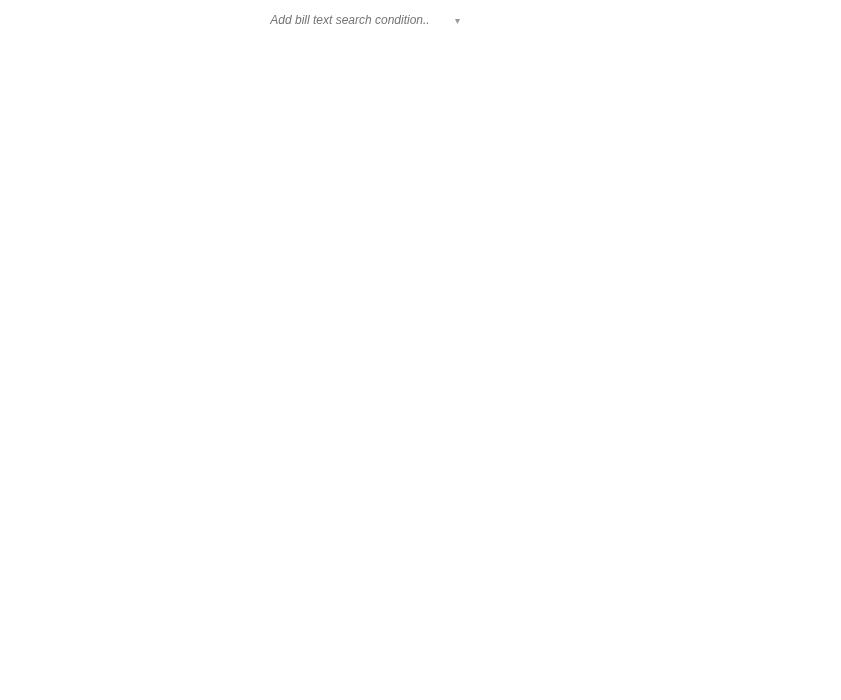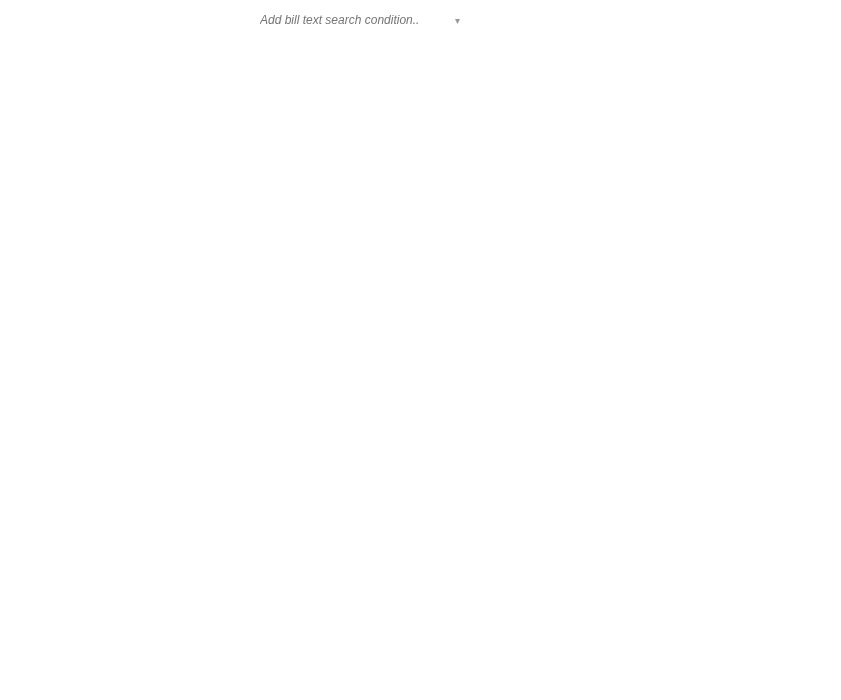--- a/index.html
+++ b/index.html
@@ -25,20 +25,21 @@
   align-items: center;
   padding-bottom: 4px;
 }
 .top-search input {
   border: none;
   outline: none;
   font-size: 12px;
   color: #999;
   width: 180px;
   font-style: italic;
+  text-align: center;
 }
 .top-search .chev { color: #999; font-size: 10px; margin-left: auto; }
 
 
 .filter-header {
   position: absolute;
   top: 78px;
   left: 15px;
   right: 10px;
   color: #1e3a5f;

